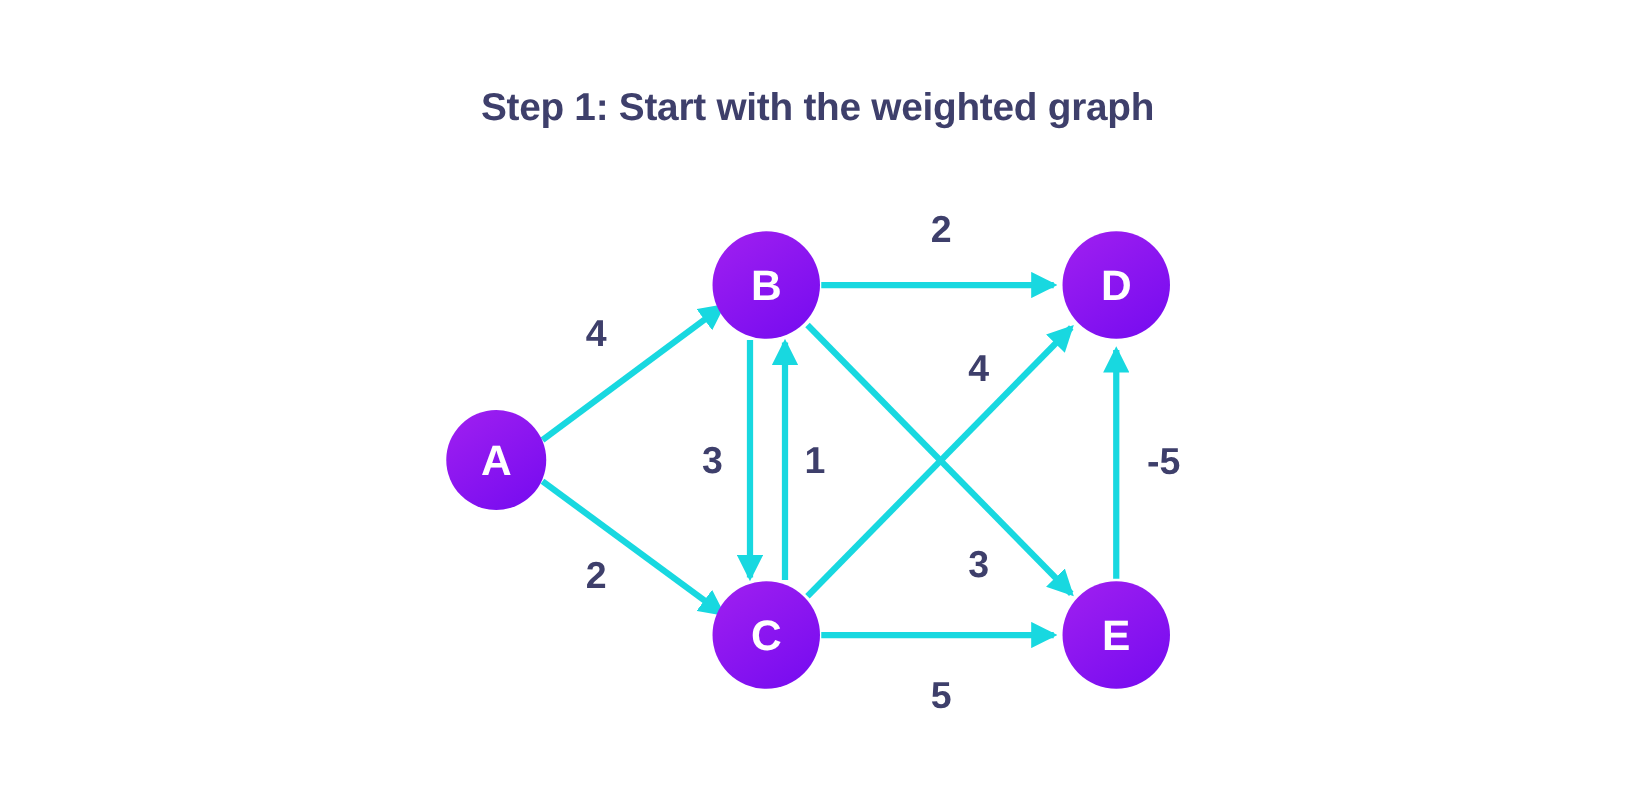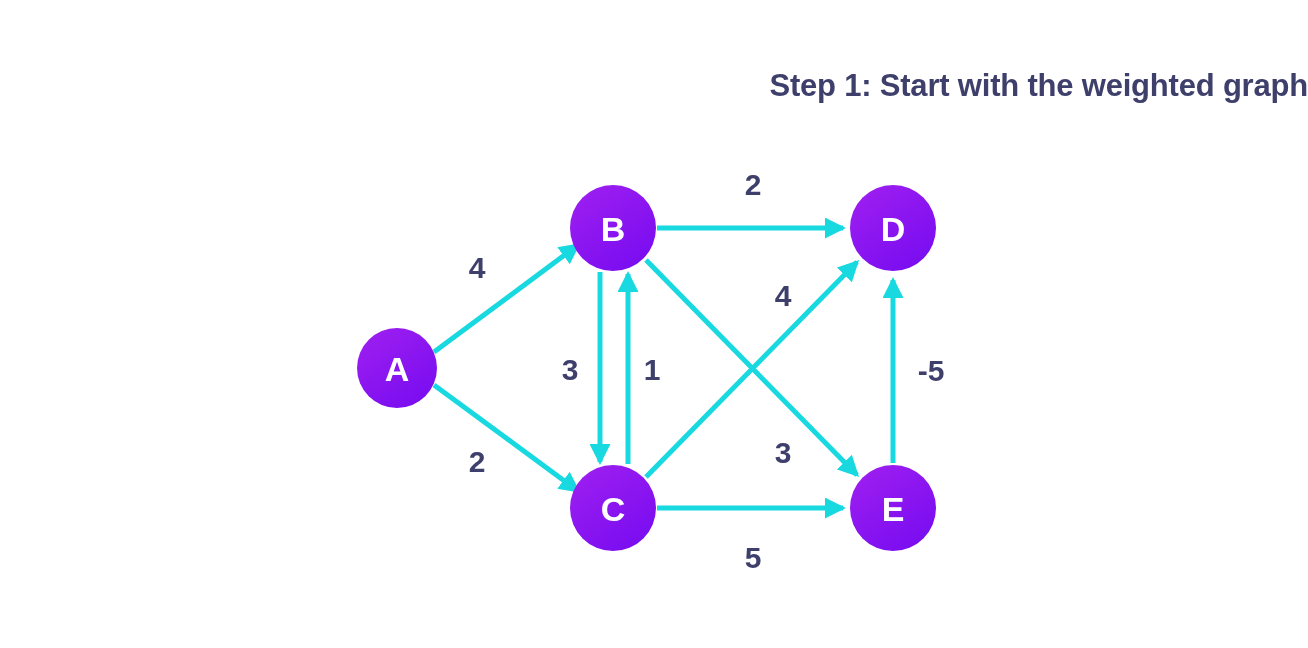--- a/index.html
+++ b/index.html
@@ -17,21 +17,21 @@
     position: relative;
     width: 1308px;
     height: 648px;
     background: #ffffff;
   }
   #graph-title {
     position: absolute;
     left: 0;
     top: 68px;
     width: 1308px;
-    text-align: right;
+    text-align: center;
     font-size: 31px;
     font-weight: bold;
     color: #3e3f6b;
     letter-spacing: -0.2px;
   }
   svg#graph-canvas {
     position: absolute;
     left: 0;
     top: 0;
     width: 1308px;

